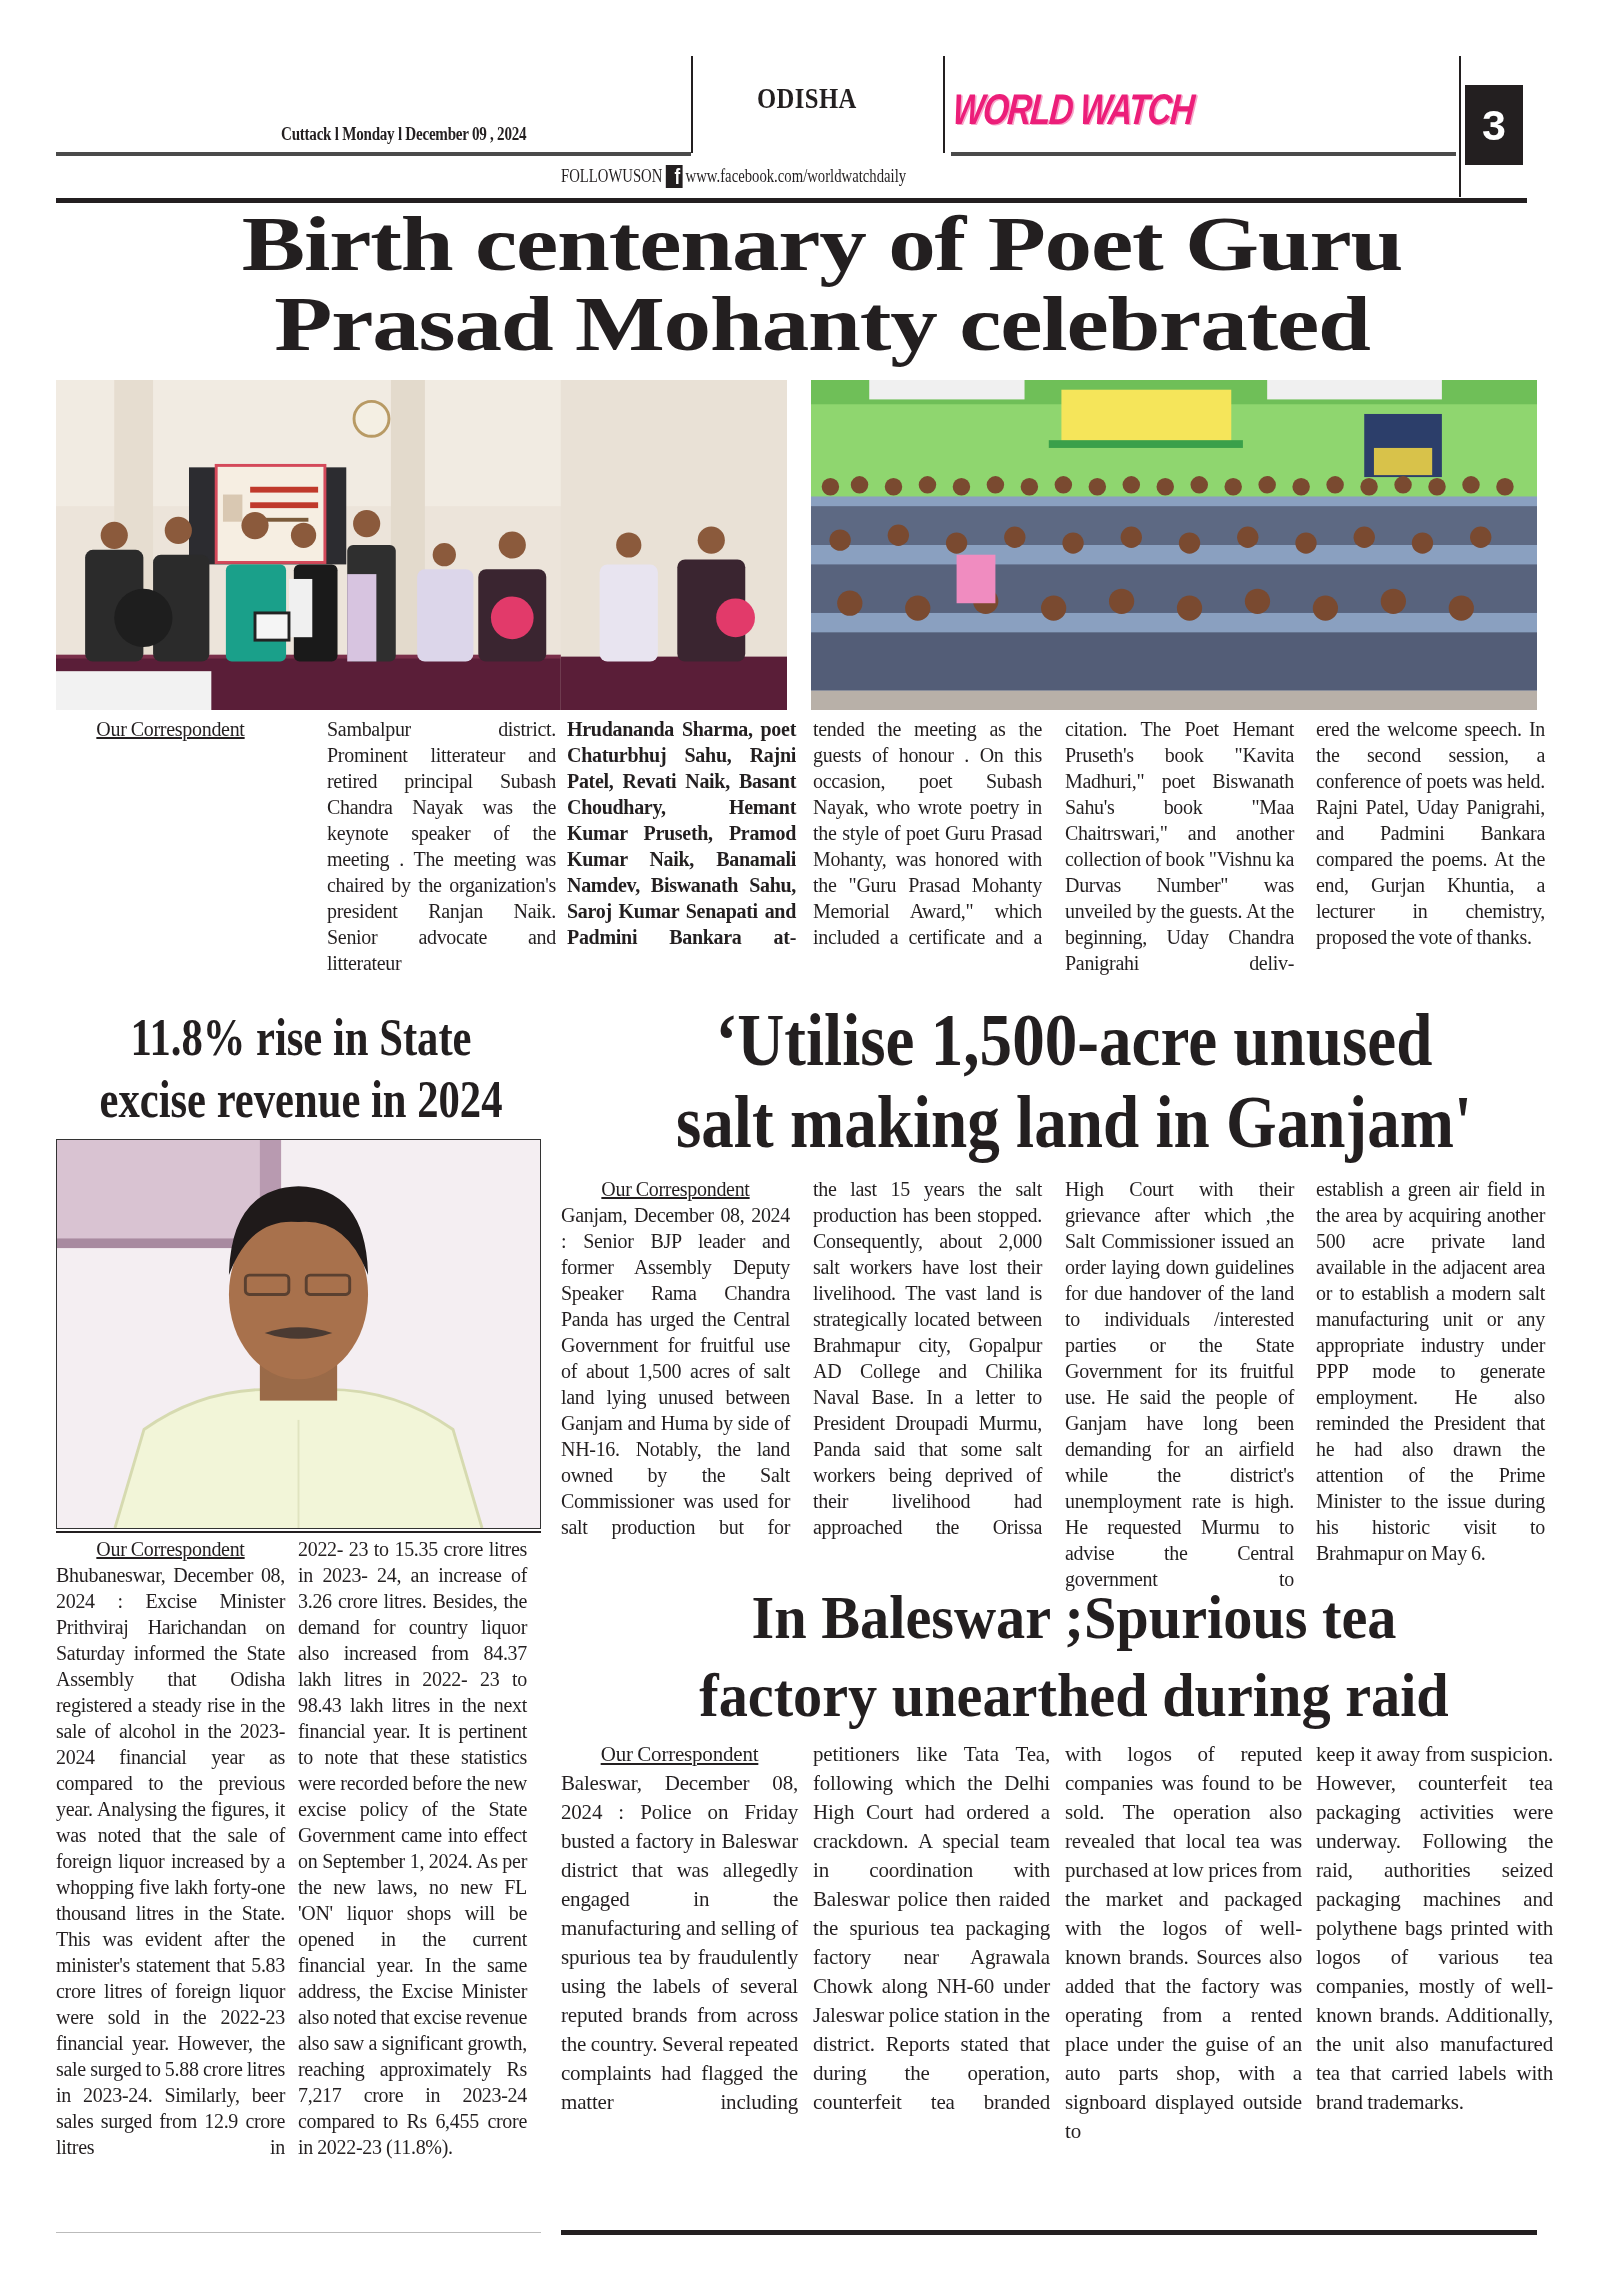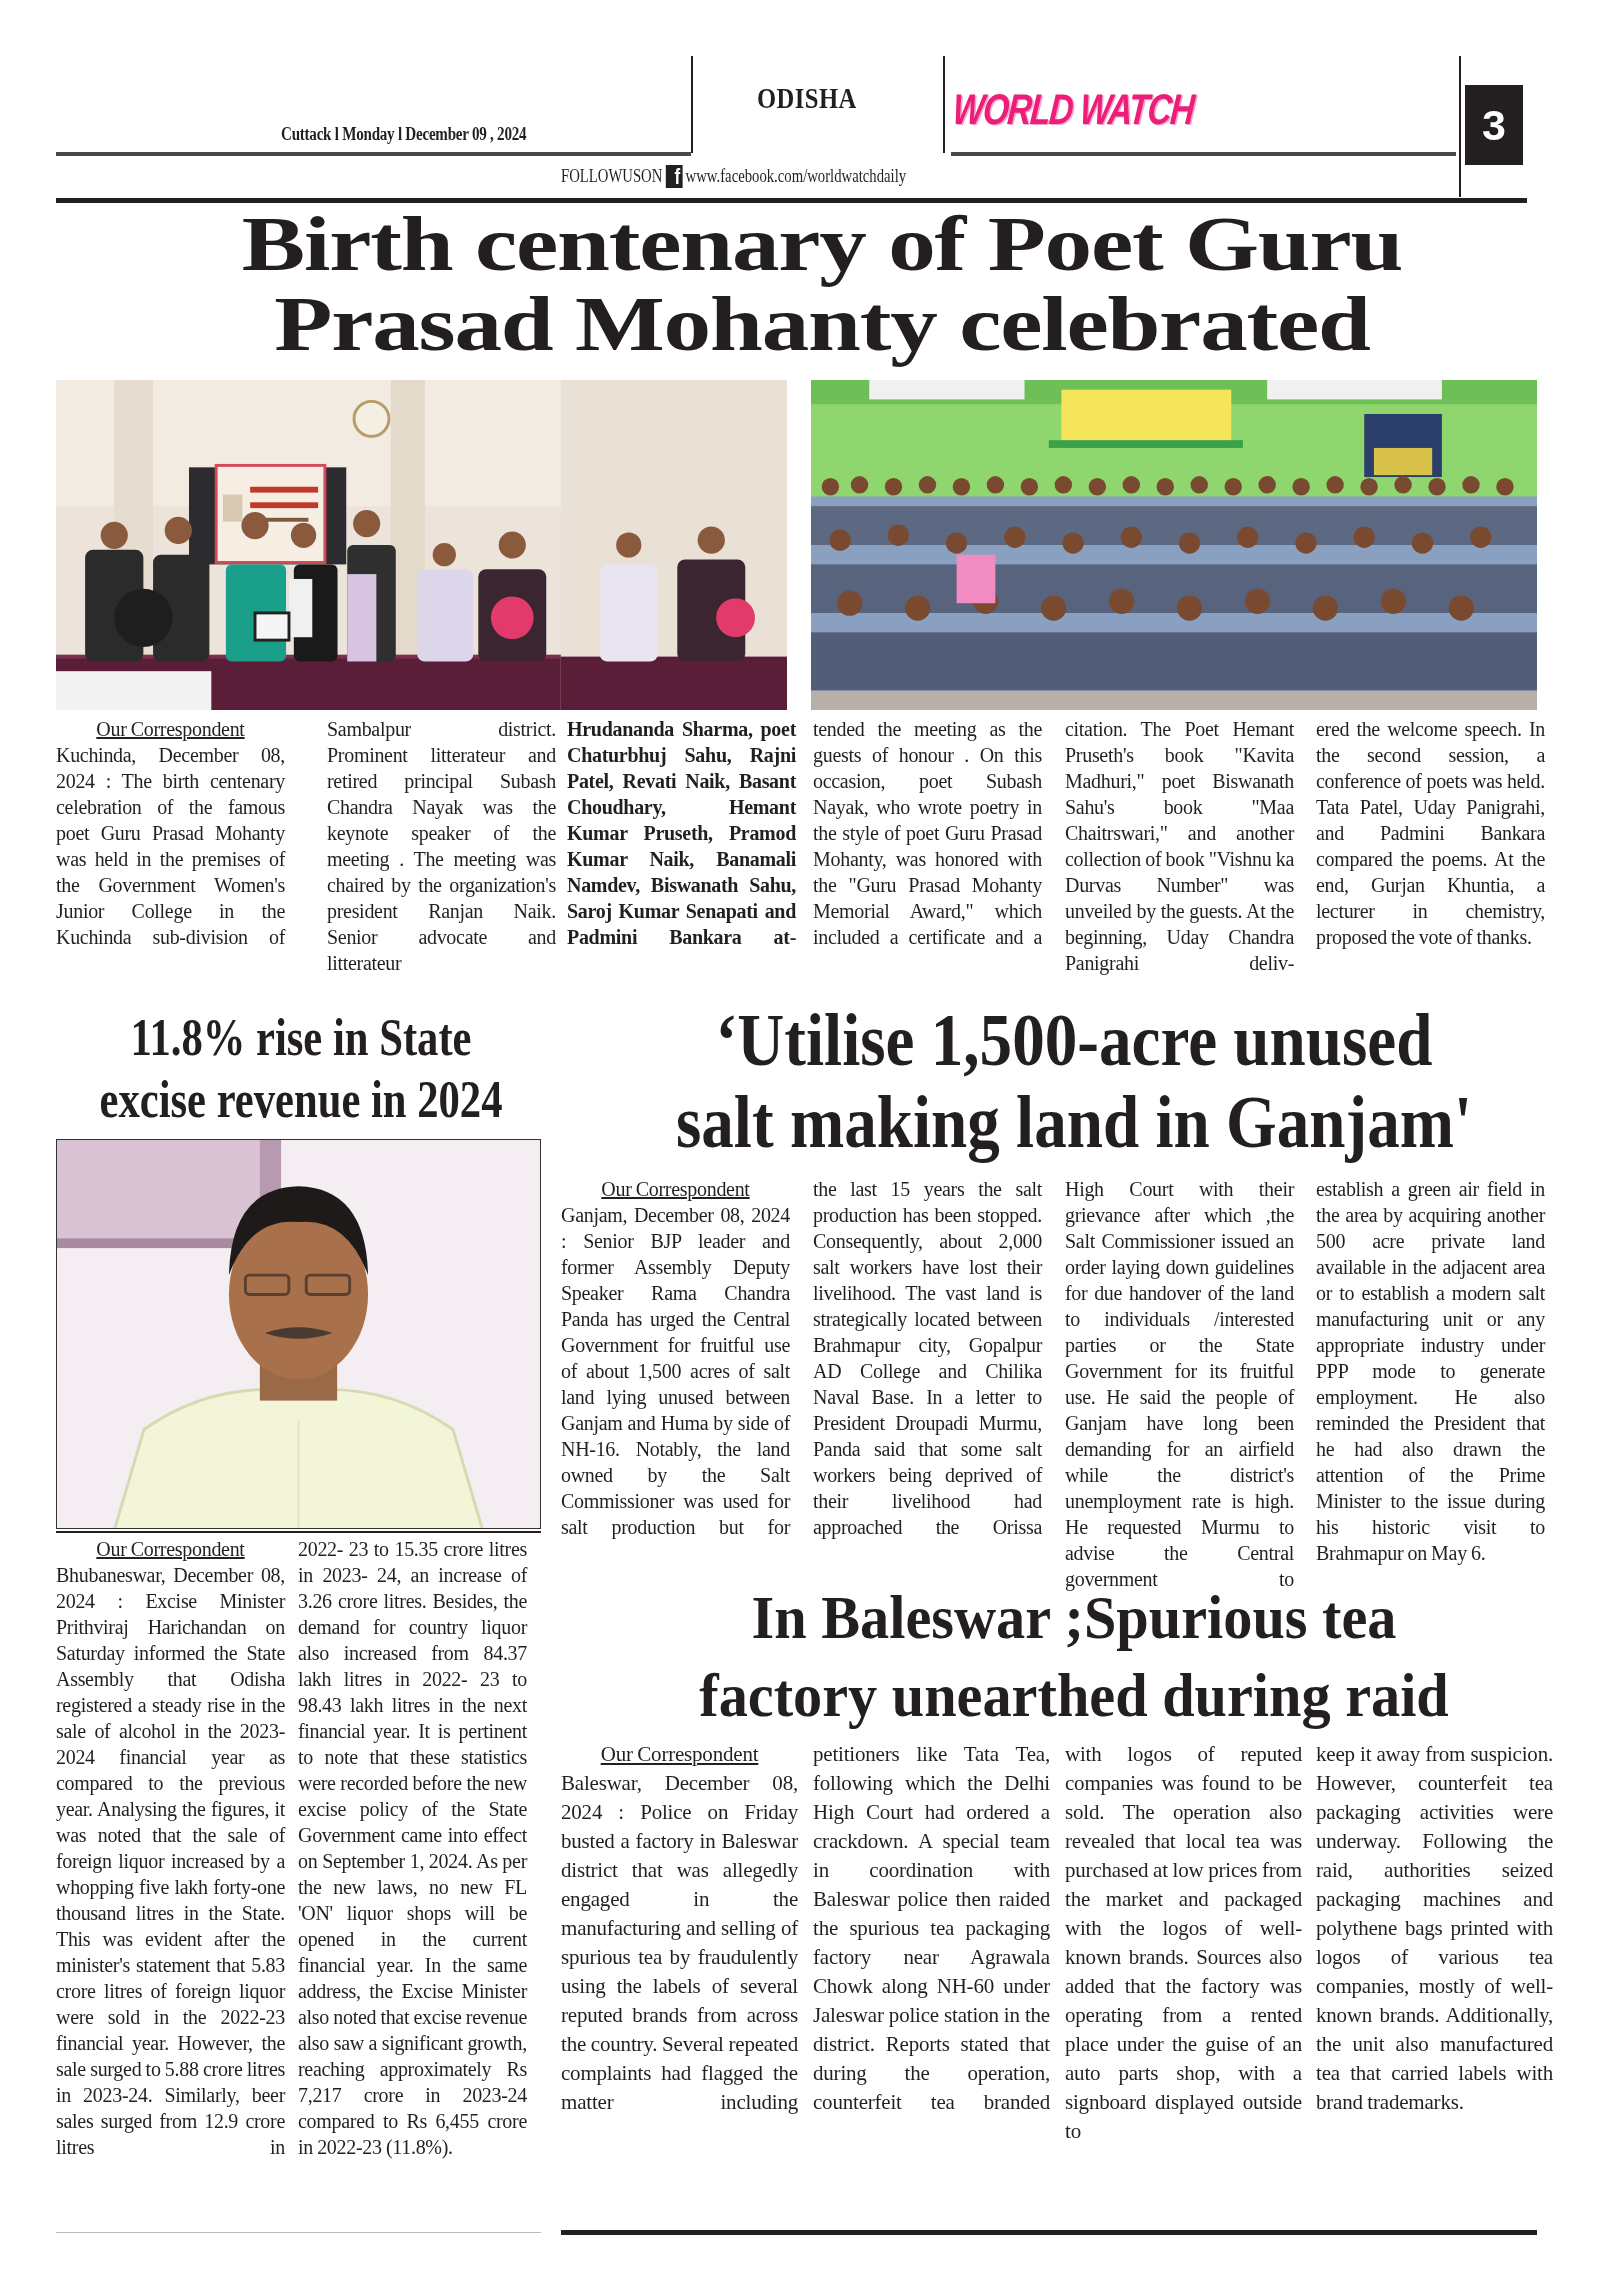--- a/index.html
+++ b/index.html
@@ -203,36 +203,35 @@
           <circle cx="600" cy="228" r="13"></circle>
         <circle cx="670" cy="235" r="13"></circle>
       </g>
       <rect x="150" y="180" width="40" height="50" fill="#f08cc0"></rect>
       <rect x="0" y="320" width="748" height="20" fill="#b8b0a8"></rect>
     </svg>
   </div>
 
   <div class="col s1 c1">
     <span class="byline">Our Correspondent</span>
-    <p>Kuchinda, December 08, 2024 : The birth centenary celebration of the famous poet Guru Prasad Mohanty was held in the premises of the Government Women's Junior College in the Kuchinda sub-division of</p>
   </div>
   <div class="col s1 c2">
       <p>Sambalpur district. Prominent litterateur and retired principal Subash Chandra Nayak was the keynote speaker of the meeting . The meeting was chaired by the organization's president Ranjan Naik. Senior advocate and litterateur</p>
     </div>
   <div class="col s1 c3">
       <p>Hrudananda Sharma, poet Chaturbhuj Sahu, Rajni Patel, Revati Naik, Basant Choudhary, Hemant Kumar Pruseth, Pramod Kumar Naik, Banamali Namdev, Biswanath Sahu, Saroj Kumar Senapati and Padmini Bankara at-</p>
     </div>
   <div class="col s1 c4">
       <p>tended the meeting as the guests of honour . On this occasion, poet Subash Nayak, who wrote poetry in the style of poet Guru Prasad Mohanty, was honored with the "Guru Prasad Mohanty Memorial Award," which included a certificate and a</p>
     </div>
   <div class="col s1 c5">
       <p>citation. The Poet Hemant Pruseth's book "Kavita Madhuri," poet Biswanath Sahu's book "Maa Chaitrswari," and another collection of book "Vishnu ka Durvas Number" was unveiled by the guests. At the beginning, Uday Chandra Panigrahi deliv-</p>
     </div>
   <div class="col s1 c6">
-      <p class="last">ered the welcome speech. In the second session, a conference of poets was held. Tata Patel, Uday Panigrahi, and Padmini Bankara compared the poems. At the end, Gurjan Khuntia, a lecturer in chemistry, proposed the vote of thanks.</p>
+      <p class="last">ered the welcome speech. In the second session, a conference of poets was held. Rajni Patel, Uday Panigrahi, and Padmini Bankara compared the poems. At the end, Gurjan Khuntia, a lecturer in chemistry, proposed the vote of thanks.</p>
     </div>
 </article>
 
 <article>
   <h2 class="h-excise">
     <div>11.8% rise in State</div>
     <div>excise revenue in 2024</div>
   </h2>
   <div class="photo photo-3">
     <svg viewBox="0 0 500 402" preserveAspectRatio="none">

